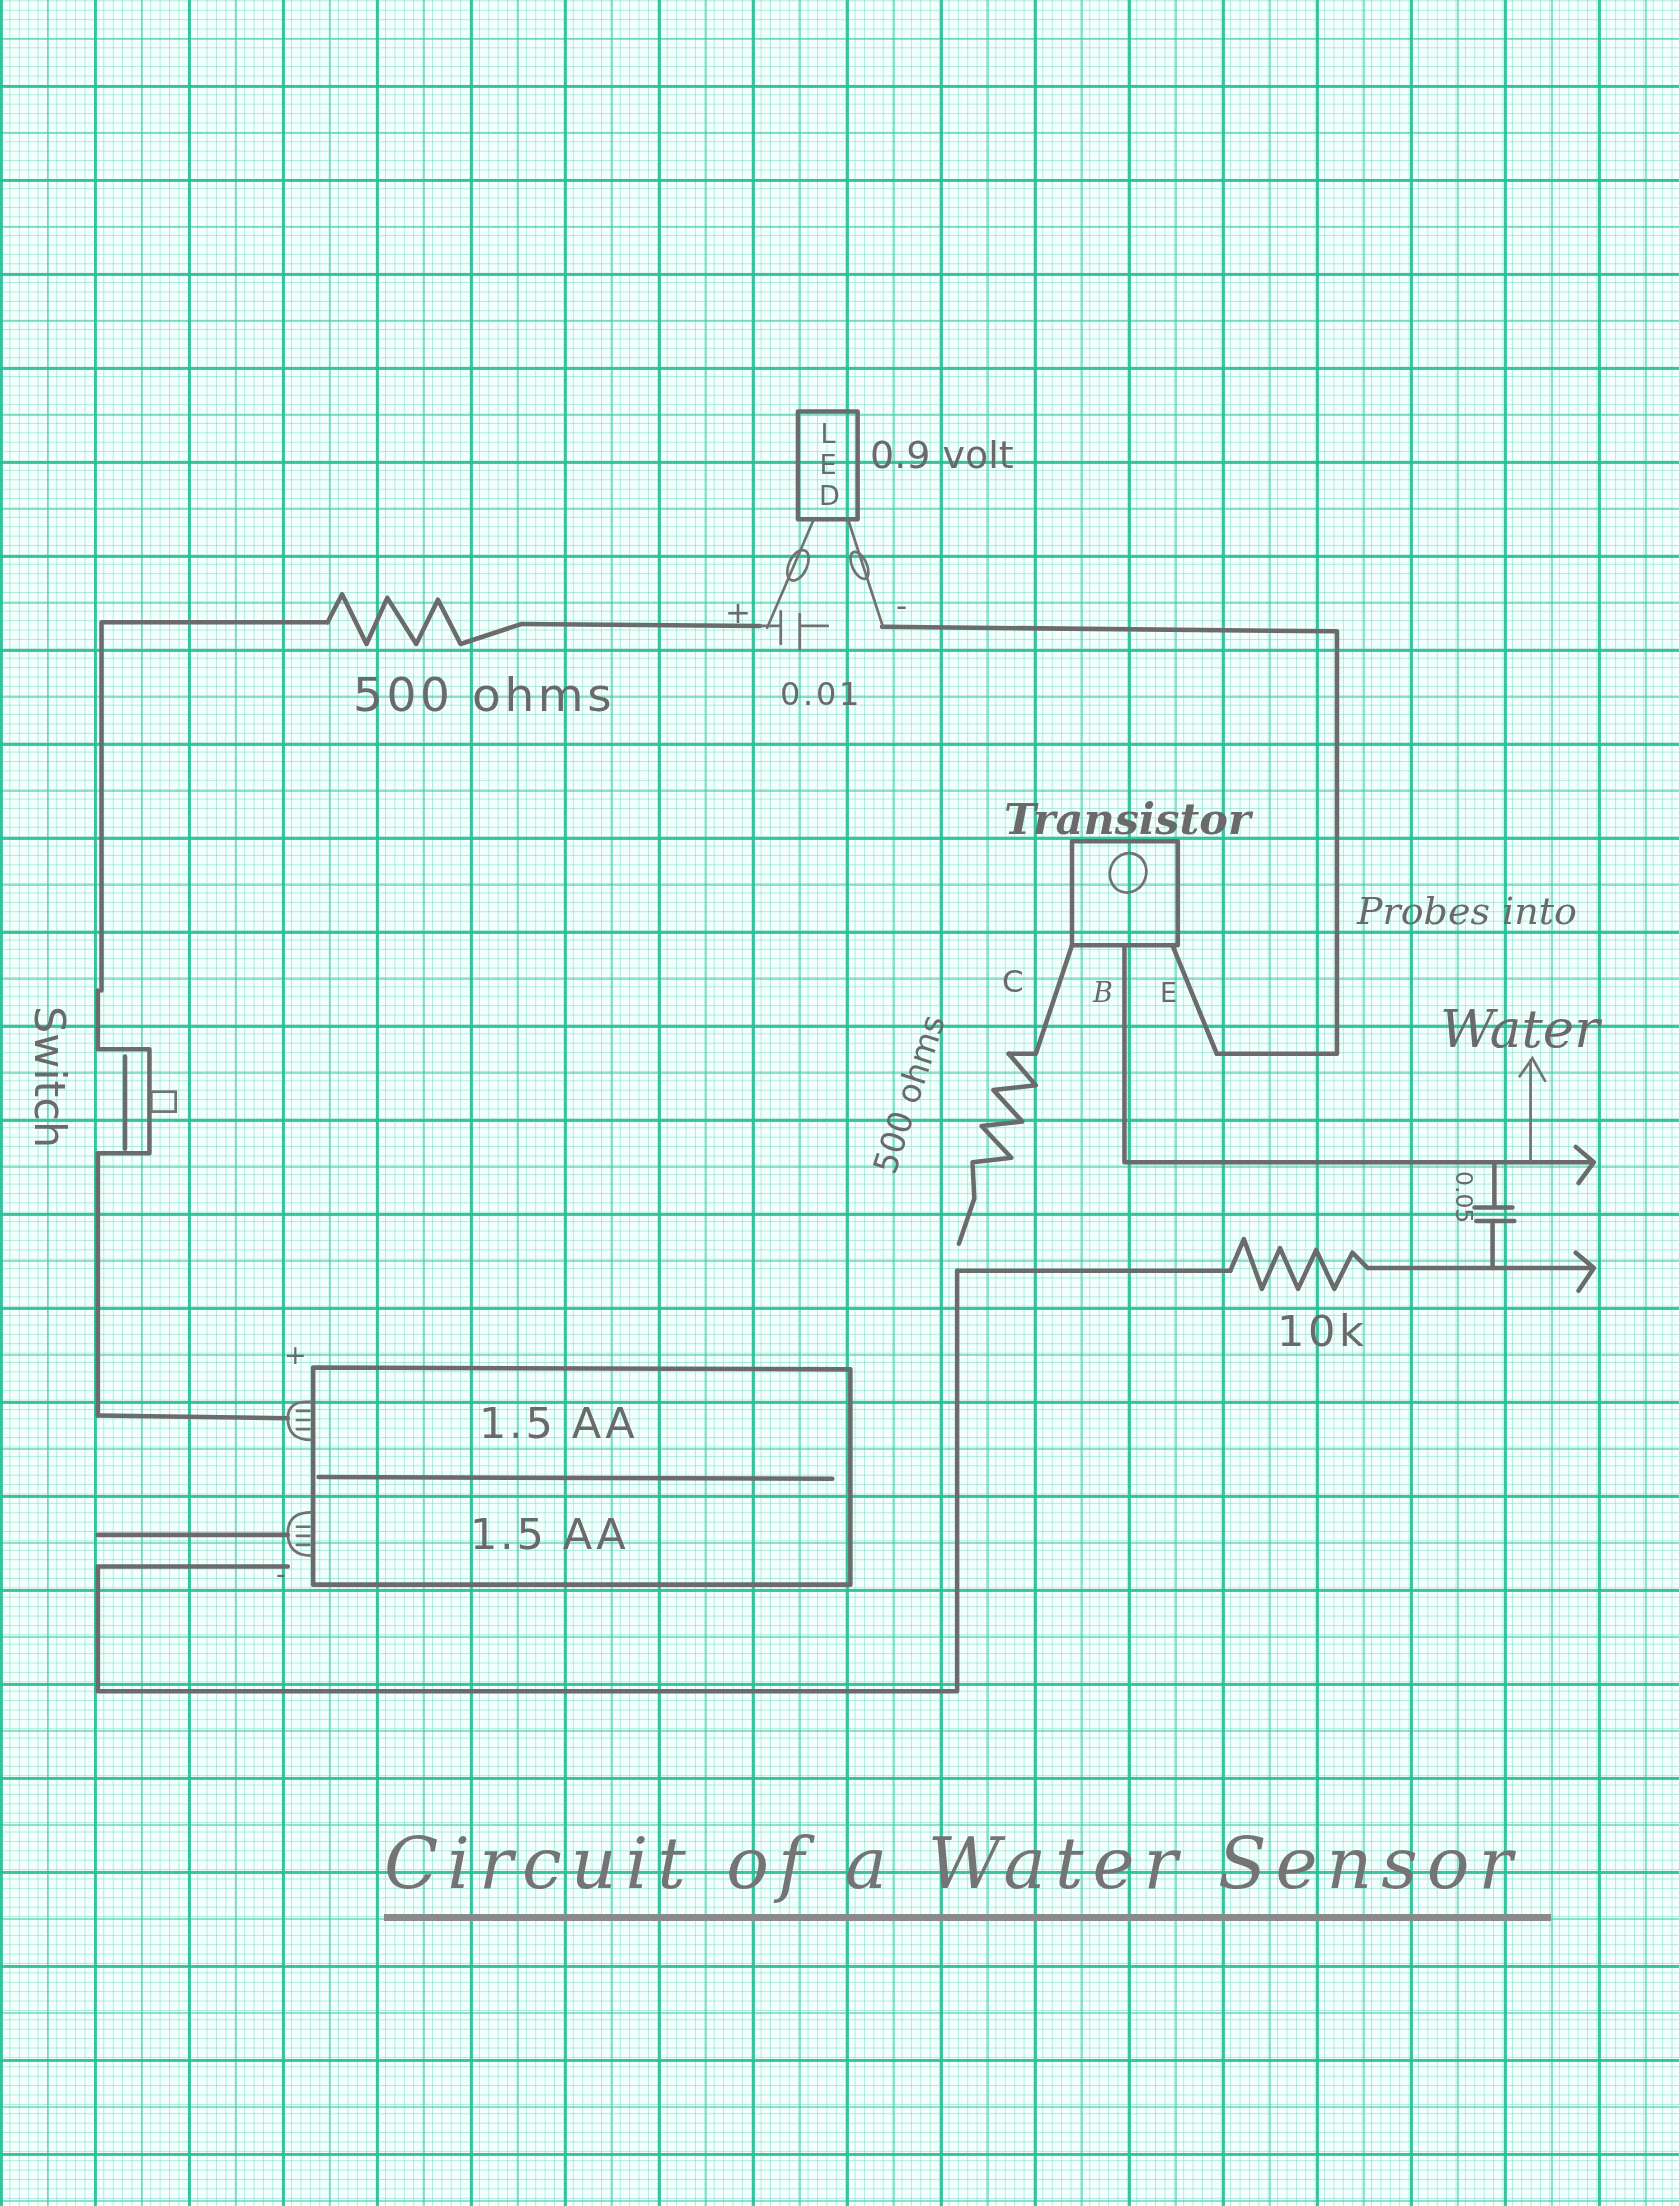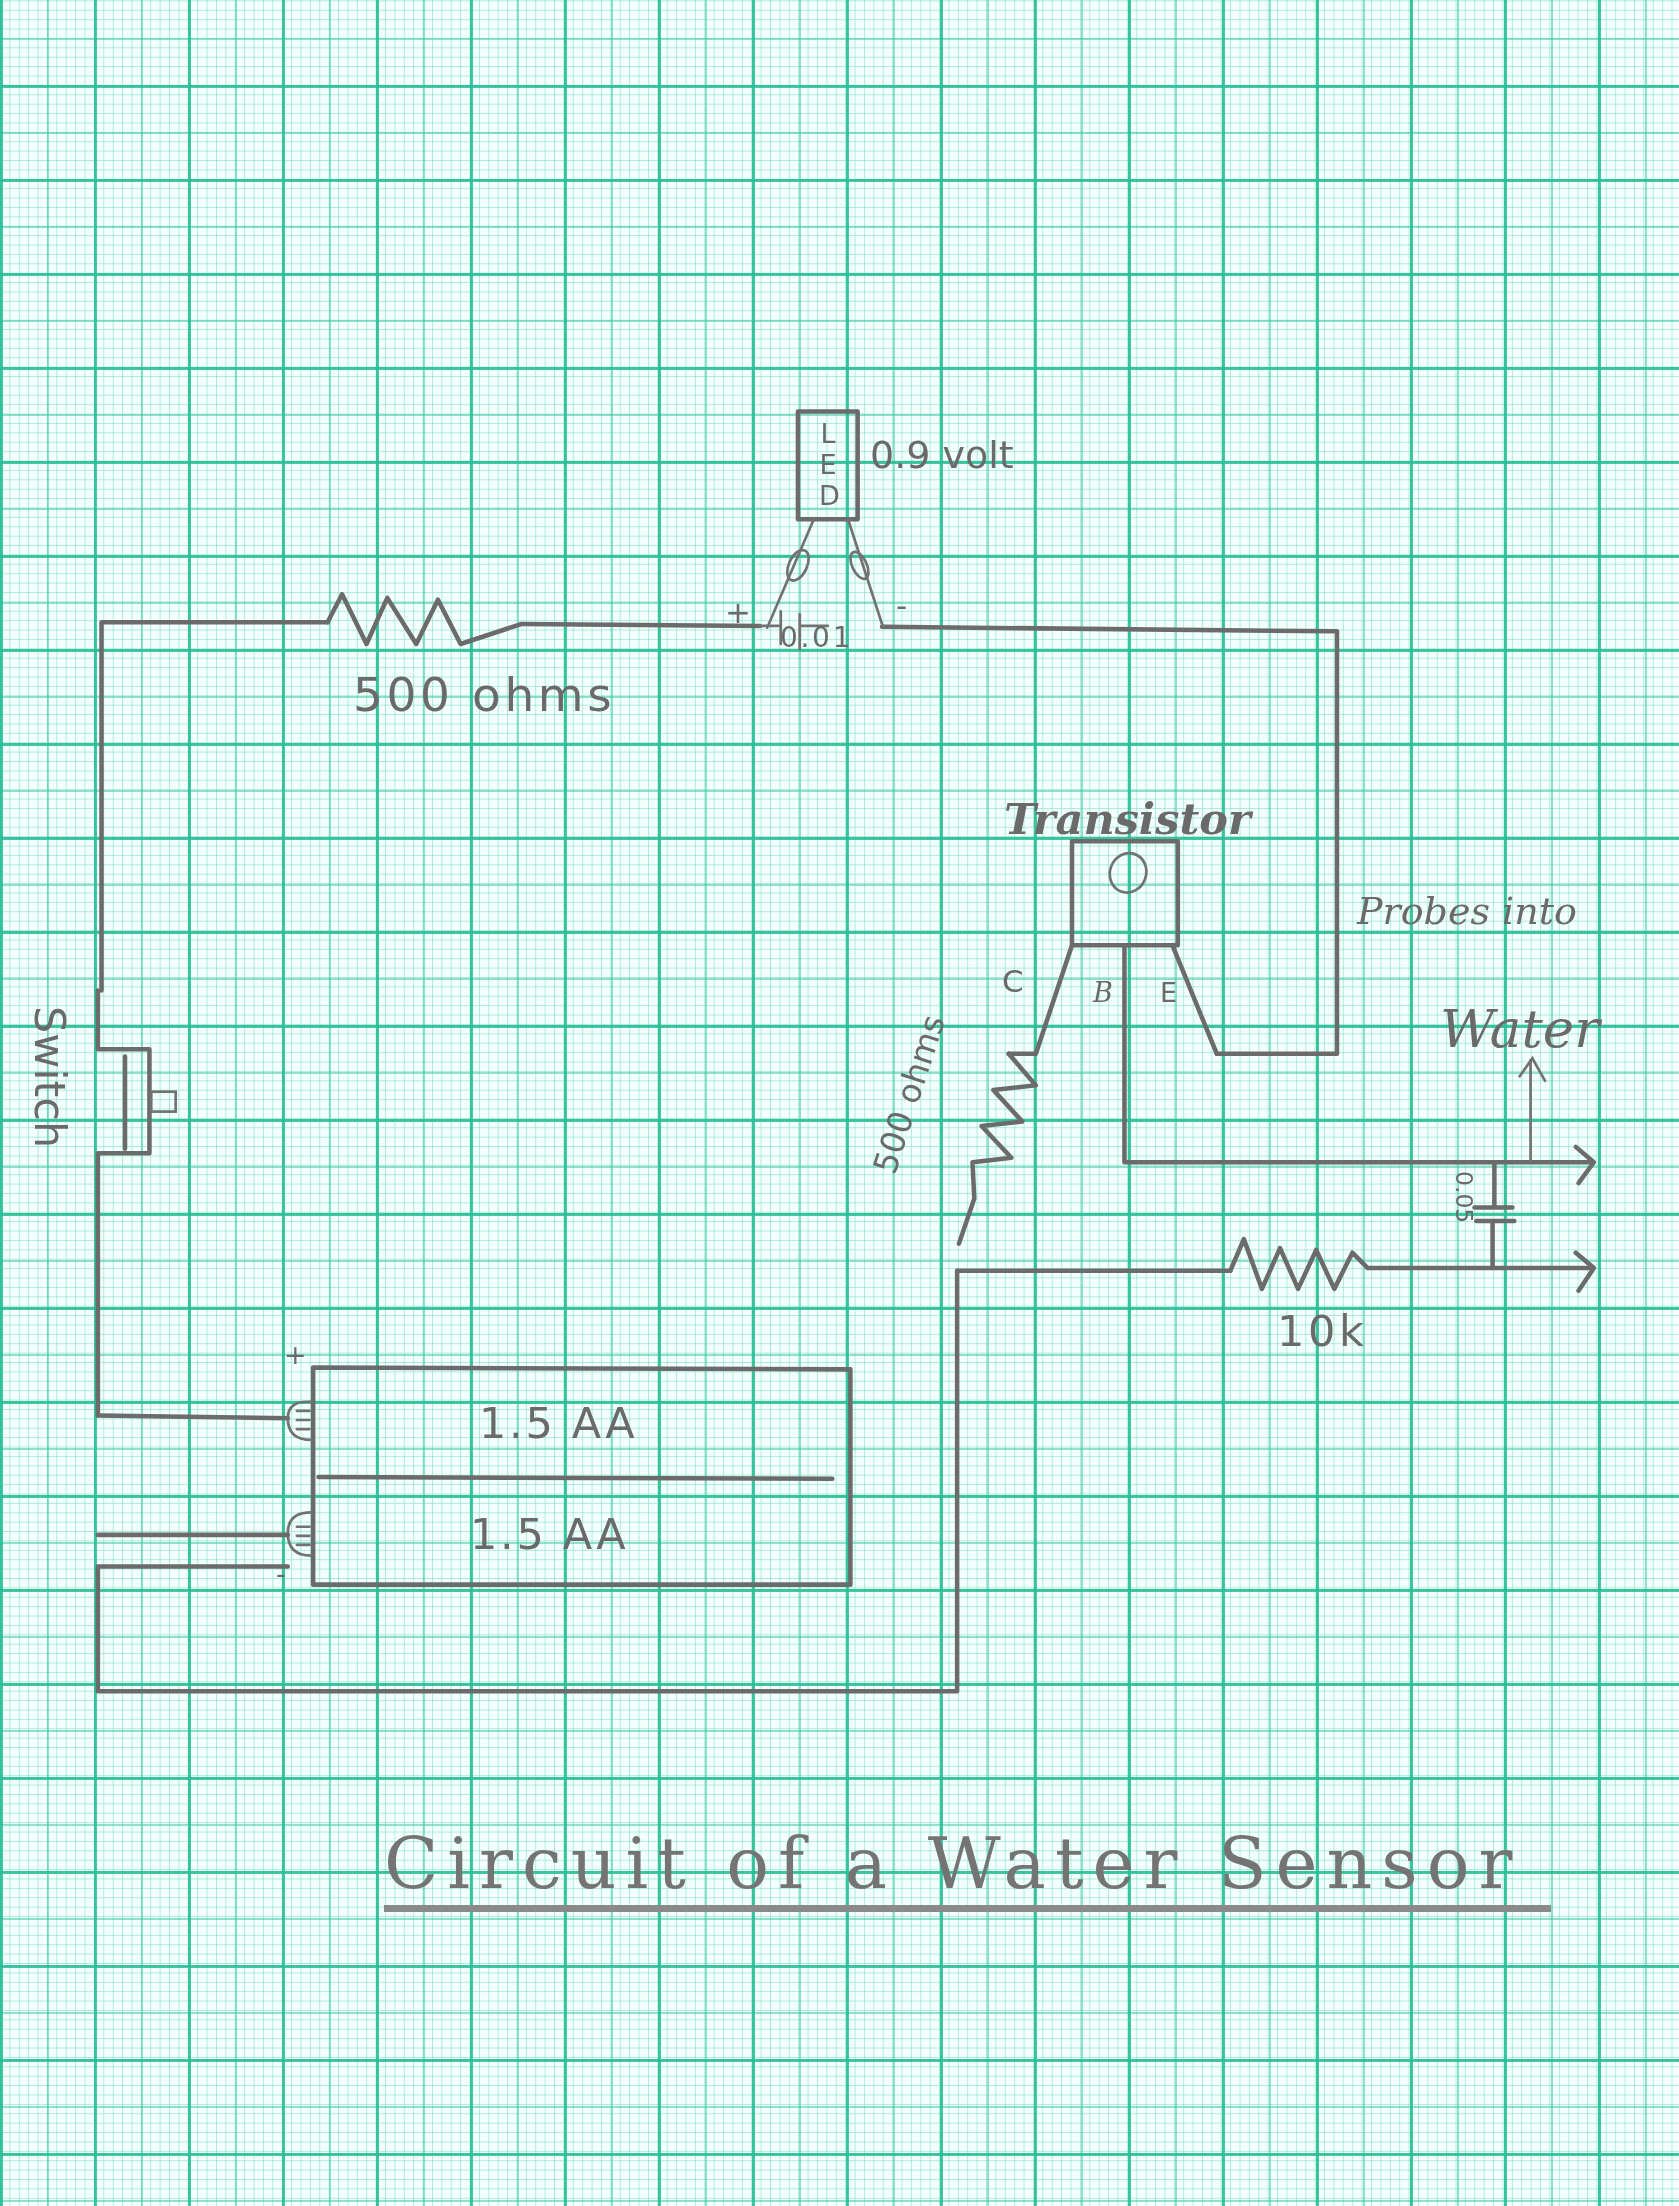--- a/index.html
+++ b/index.html
@@ -25,23 +25,23 @@
     svg.circuit { position: absolute; left: 0; top: 0; }
     .wire { stroke: #6b6b6b; stroke-width: 5; fill: none; stroke-linecap: round; stroke-linejoin: round; }
     .thin { stroke: #727272; stroke-width: 3; fill: none; stroke-linecap: round; }
     .lbl {
       position: absolute; color: #6a6a6a; white-space: nowrap;
       font-family: "DejaVu Sans", sans-serif; line-height: 1;
     }
     .script { font-family: "DejaVu Serif", serif; font-style: italic; }
     .title {
       position: absolute; left: 384px; top: 1827px; width: 1167px;
-      font-family: "DejaVu Serif", serif; 
+      font-family: "DejaVu Serif", serif; font-style: italic;
       font-size: 71px; color: #747474; letter-spacing: 9px;
-      border-bottom: 7.2px solid #8a8a8a; padding-bottom: 3px; line-height: 1.05;
+      border-bottom: 7.2px solid #8a8a8a; padding-bottom: 12px; line-height: 1.05;
     }
   </style>
 </head>
 <body>
 
 <div class="sheet">
 
   <svg class="circuit" width="1680" height="2206" viewBox="0 0 1857 2439">
 
     <path class="wire" d="M112 1095 L112 688 L362 688"></path>
@@ -97,21 +97,21 @@
   <div class="lbl" style="left:353px; top:671px; font-size:47px; letter-spacing:3.6px;">500 ohms</div>
 
   <div class="lbl" style="left:819px; top:418px; font-size:27px; line-height:31px; width:18px; text-align:center; white-space:normal;">
     <div>L</div>
     <div>E</div>
     <div>D</div>
   </div>
   <div class="lbl" style="left:870px; top:436px; font-size:38px;">0.9 volt</div>
   <div class="lbl" style="left:725px; top:597px; font-size:31px;">+</div>
   <div class="lbl" style="left:896px; top:590px; font-size:31px;">-</div>
-  <div class="lbl" style="left:780px; top:624px; font-size:28px; letter-spacing:2.7px;">0.01</div>
+  <div class="lbl" style="left:780px; top:678px; font-size:32px; letter-spacing:2.7px;">0.01</div>
 
   <div class="lbl script" style="left:1004px; top:798px; font-size:43px;font-weight:bold;">Transistor</div>
   <div class="lbl" style="left:1002px; top:966px; font-size:31px;">C</div>
   <div class="lbl script" style="left:1093px; top:979px; font-size:27px;">B</div>
   <div class="lbl" style="left:1160px; top:979px; font-size:27px;">E</div>
 
   <div class="lbl script" style="left:1357px; top:892px; font-size:38px;">Probes into</div>
   <div class="lbl script" style="left:1440px; top:1002px; font-size:53px;">Water</div>
 
   <div class="lbl" style="left:868px; top:1167px; font-size:33px; transform:rotate(-72deg); transform-origin:left top;">500 ohms</div>

